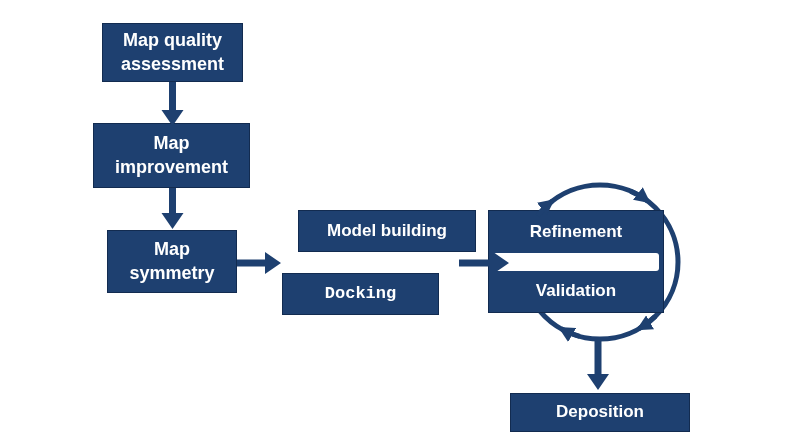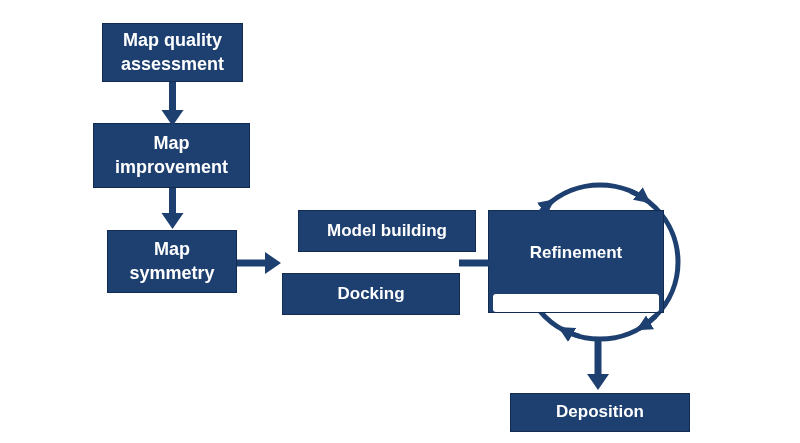--- a/index.html
+++ b/index.html
@@ -30,21 +30,21 @@
     white-space:pre-line;
     line-height:1.3;
     box-sizing:border-box;
   }
   .f18{font-size:18px;}
   .f17{font-size:17px;}
   #n-quality    {left:102px;top:23px; width:141px;height:59px;}
   #n-improve    {left:93px; top:123px;width:157px;height:65px;}
   #n-symmetry   {left:107px;top:230px;width:130px;height:63px;}
   #n-modelbuild {left:282px;top:210px;width:178px;height:42px;margin-left:16px;}
-  #n-docking    {left:282px;top:273px;width:178px;height:42px;}
+  #n-docking    {left:282px;top:273px;width:157px;height:42px;font-family:Liberation Mono, monospace;}
   #n-refval{
     position:absolute;left:488px;top:210px;width:176px;height:103px;
     background:var(--color-box,#1e4070);
     border:1px solid rgba(10,25,55,0.55);
     box-sizing:border-box;
     display:flex;flex-direction:column;
     color:var(--color-box_text,#ffffff);
     font-weight:700;text-align:center;
   }
   #n-refval .half{
@@ -74,20 +74,21 @@
   <div class="node f18" id="n-symmetry">Map
 symmetry</div>
 
   <div class="node f17" id="n-modelbuild">Model building</div>
 
   <div class="node f17" id="n-docking">Docking</div>
 
   <div id="n-refval">
     <div class="half f17">Refinement</div>
     <div class="band"></div>
+    <div class="half f17">Validation</div>
   </div>
 
   <div class="node f17" id="n-deposition">Deposition</div>
 
   <svg class="layer" viewBox="0 0 800 443">
     <defs>
       <marker id="ah" viewBox="0 0 10 10" refX="8" refY="5" markerWidth="3.2" markerHeight="3.2" orient="auto-start-reverse">
         <path d="M 0 0 L 10 5 L 0 10 z" fill="#1e4070"></path>
       </marker>
     </defs>

